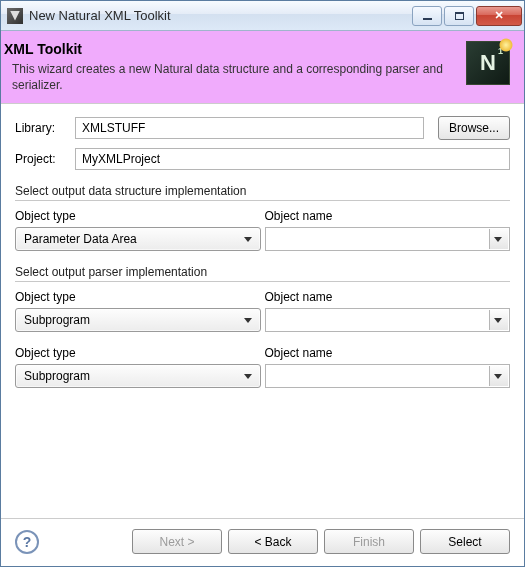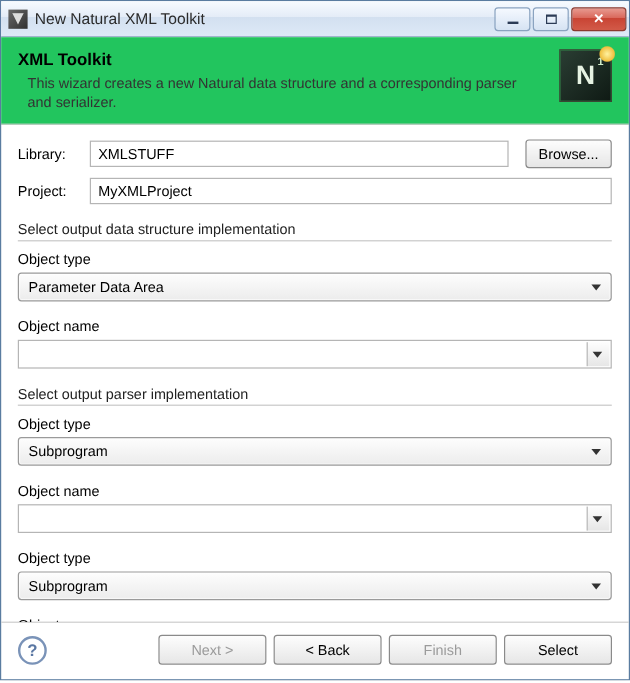--- a/index.html
+++ b/index.html
@@ -53,23 +53,23 @@
   }
   .win-btn.close {
     width: 46px;
     background: linear-gradient(to bottom,#e89a90 0%,#d9675a 45%,#c94434 46%,#d25a48 100%);
     border-color:#8b3a2f;color:#fff;font-weight:bold;
   }
   .win-btn.max .sq{width:9px;height:8px;border:1px solid #2b3b55;border-top-width:2px;}
   .win-btn.min .ln{width:9px;height:2px;background:#2b3b55;margin-top:6px;}
 
   .header-panel {
-    background:#22c55e;
+    background:#f0abfc;
     border-bottom:1px solid #ccc;
-    padding: 10px 14px 10px 14px;
+    padding: 10px 14px 10px 3px;
     display:flex;
     align-items:flex-start;
     gap:12px;
   }
   .header-text{flex:1;}
   .header-title{font-size:14px;font-weight:600;margin-bottom:4px;}
   .header-desc{font-size:12px;color:#333;line-height:1.35; padding-left:8px; padding-right:4px;}
   .header-icon{
     width:44px;height:44px;
     background:linear-gradient(135deg,#2a3d33,#0f1a14);
@@ -101,21 +101,21 @@
     background:linear-gradient(to bottom,#fdfdfd,#e6e6e6);
     font:inherit;cursor:default;margin-left:6px;
   }
 
   .group{margin-top:14px;}
   .group-title{
     border-bottom:1px solid #c8c8c8;
     padding-bottom:2px;margin-bottom:8px;
     font-size:12px;color:#222;
   }
-  .cols{display:flex;gap:14px;flex-direction:column;}
+  .cols{display:flex;gap:4px;}
   .col{flex:1;display:flex;flex-direction:column;gap:4px;}
   .col-label{font-size:12px;}
   .select{
     height:24px;border:1px solid #9a9a9a;border-radius:3px;
     background:linear-gradient(to bottom,#fdfdfd,#ececec);
     padding:0 22px 0 8px;font:inherit;
     display:flex;align-items:center;position:relative;
     box-shadow: inset 0 0 0 1px rgba(255,255,255,0.6);
     text-align: center;
   }

